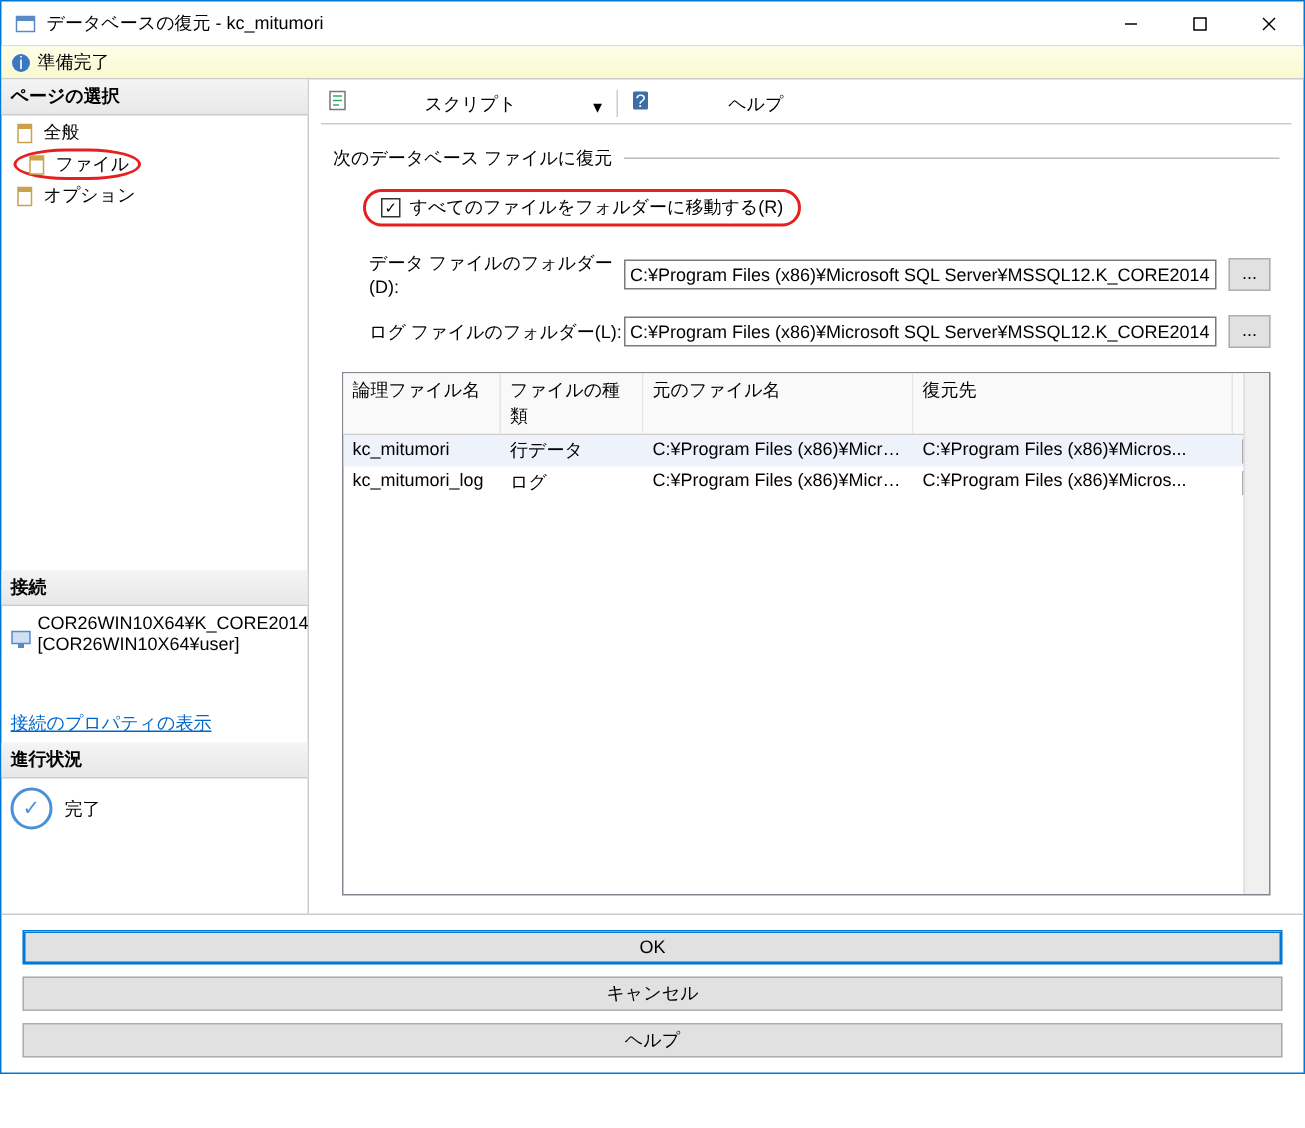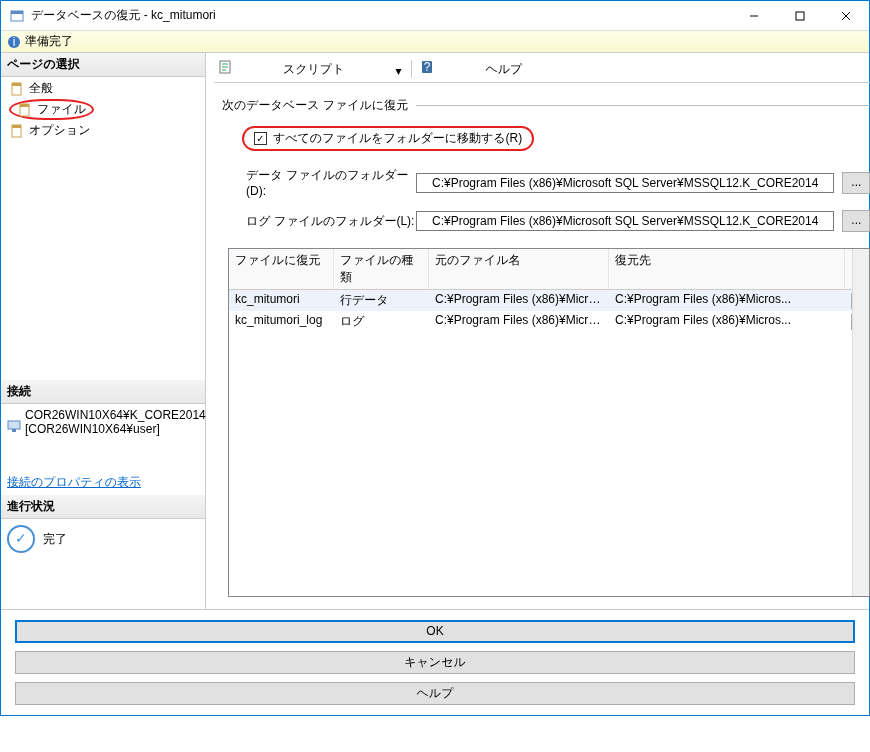--- a/index.html
+++ b/index.html
@@ -32,21 +32,21 @@
 .toolbar .tbtn { display: flex; align-items: flex-end; padding: 2px 4px; margin-right: 2px; gap: 45px; }
 .toolbar .sep { width: 1px; height: 18px; background: #ccc; margin: 0 4px; }
 .group-title-row { display: flex; align-items: center; margin: 4px 8px 8px 8px; }
 .group-title { margin-right: 8px; }
 .group-line { flex: 1; height: 1px; background: #bbb; }
 .checkbox-row { margin: 4px 14px 10px 28px; display: flex; align-items: center; }
 .pill { border: 2px solid #e62020; border-radius: 14px; padding: 2px 10px; display: inline-flex; align-items: center; }
 .checkbox { width: 13px; height: 13px; border: 1px solid #333; margin-right: 6px; display: inline-flex; align-items: center; justify-content: center; font-size: 10px; background: #fff; }
 .field-row { display: flex; align-items: center; margin: 6px 14px 6px 32px; }
 .field-label { width: 170px; }
-.field-input { flex: 1; border: 1px solid #7a7a7a; background: #fff; padding: 2px 15px; height: 20px; overflow: hidden; white-space: nowrap; }
+.field-input { flex: 1; border: 1px solid #7a7a7a; background: #fff; padding: 2px 3px; height: 20px; overflow: hidden; white-space: nowrap; }
 .browse-btn { width: 28px; height: 22px; border: 1px solid #adadad; background: #e1e1e1; margin-left: 8px; text-align: center; line-height: 18px; }
 .grid-wrap { margin: 10px 14px 4px 14px; border: 1px solid #828790; flex: 1; display: flex; flex-direction: column; background: #fff; position: relative; min-height: 0; }
 .grid-header { display: flex; background: #fff; border-bottom: 1px solid #ccc; }
 .grid-header .col { padding: 3px 6px; border-right: 1px solid #e5e5e5; font-weight: normal; background: #f9f9f9; }
 .grid-body { flex: 1; overflow: hidden; }
 .grid-row { display: flex; border-bottom: 0px; }
 .grid-row.selected { background: #eef3fb; }
 .grid-row .cell { padding: 2px 6px; overflow: hidden; white-space: nowrap; text-overflow: ellipsis; }
 .c1 { width: 105px; }
 .c2 { width: 95px; }
@@ -198,21 +198,21 @@
         </div>
 
         <div class="field-row">
           <span class="field-label">ログ ファイルのフォルダー(L):</span>
           <div class="field-input">C:¥Program Files (x86)¥Microsoft SQL Server¥MSSQL12.K_CORE2014</div>
           <div class="browse-btn">...</div>
         </div>
 
         <div class="grid-wrap">
           <div class="grid-header">
-            <div class="col c1">ファイルに復元</div>
+            <div class="col c1">論理ファイル名</div>
             <div class="col c2">ファイルの種類</div>
             <div class="col c3">元のファイル名</div>
             <div class="col c4">復元先</div>
             <div class="col c5"></div>
           </div>
           <div class="grid-body">
             <div class="grid-row selected">
               <div class="cell c1">kc_mitumori</div>
               <div class="cell c2">行データ</div>
               <div class="cell c3">C:¥Program Files (x86)¥Micros...</div>

